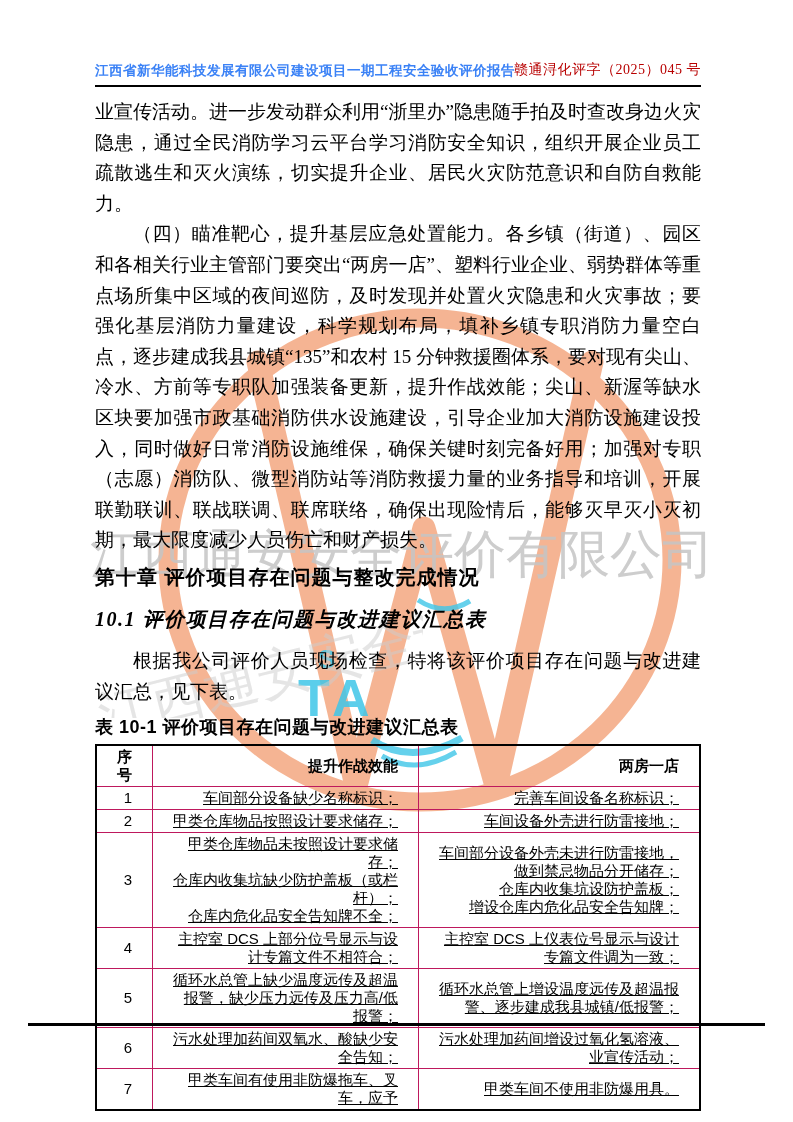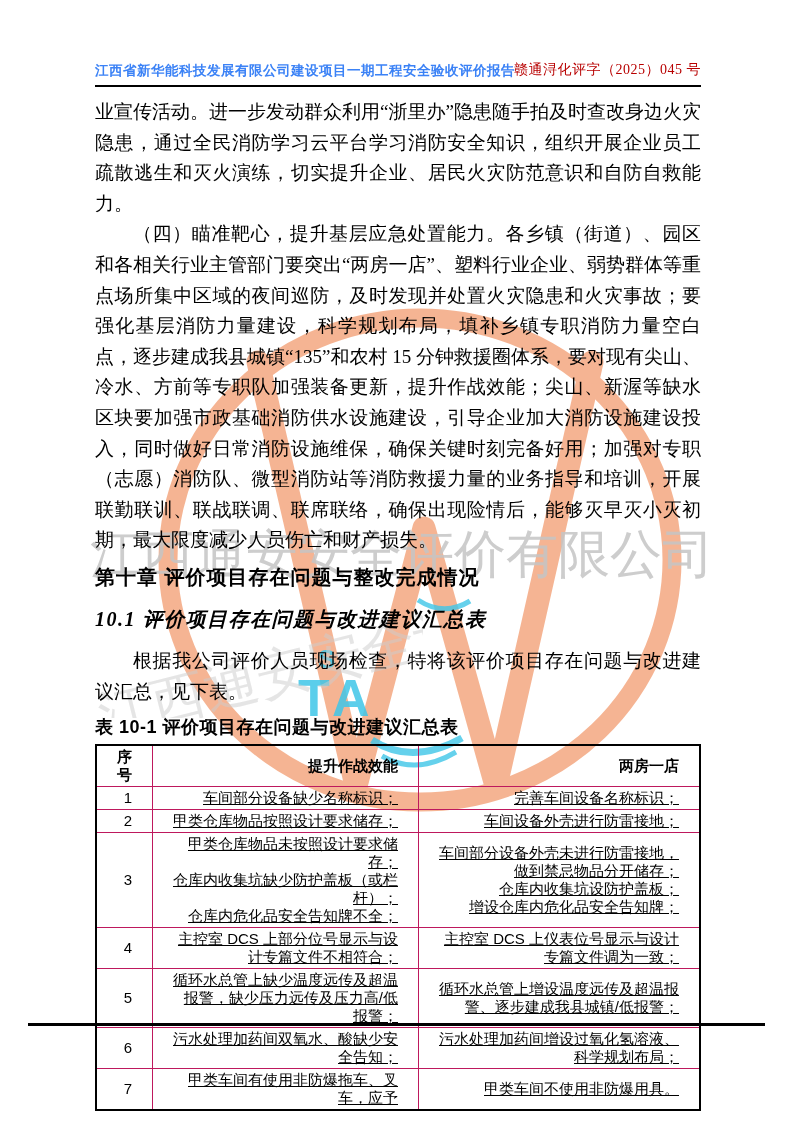--- a/index.html
+++ b/index.html
@@ -150,21 +150,21 @@
             <td class="pre">主控室 DCS 上仪表位号显示与设计专篇文件调为一致；</td>
           </tr>
           <tr>
             <td>5</td>
             <td class="pre">循环水总管上缺少温度远传及超温报警，缺少压力远传及压力高/低报警；</td>
             <td class="pre">循环水总管上增设温度远传及超温报警、逐步建成我县城镇/低报警；</td>
           </tr>
           <tr>
             <td>6</td>
             <td class="pre">污水处理加药间双氧水、酸缺少安全告知；</td>
-            <td class="pre">污水处理加药间增设过氧化氢溶液、科学规划布局；</td>
+            <td class="pre">污水处理加药间增设过氧化氢溶液、业宣传活动；</td>
           </tr>
           <tr>
             <td>7</td>
             <td class="pre">甲类车间有使用非防爆拖车、叉车，应予</td>
             <td class="pre">甲类车间不使用非防爆用具。</td>
           </tr>
         </tbody>
     </table>
   </div>
 

